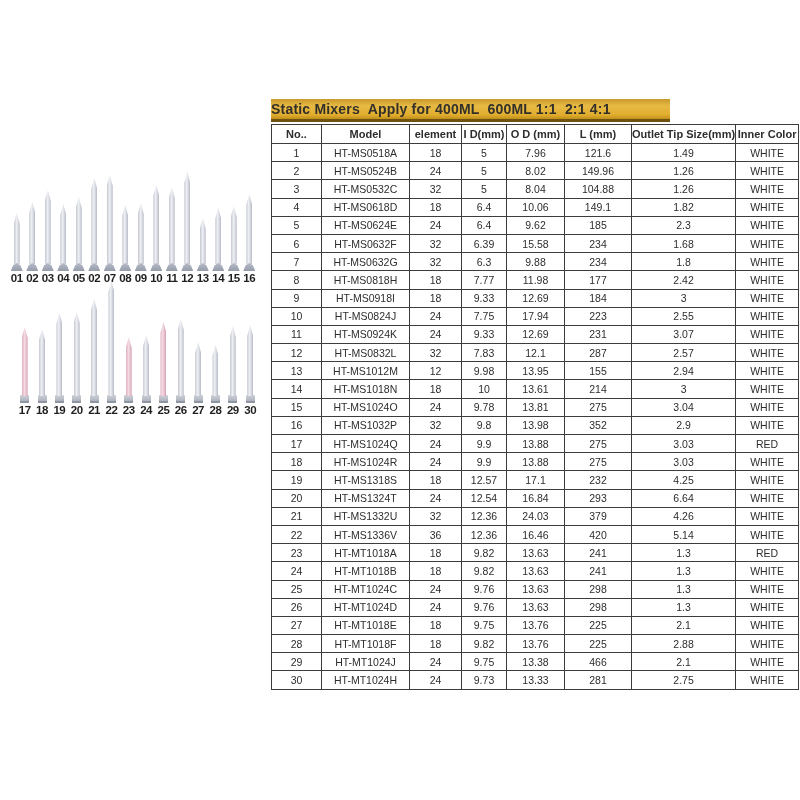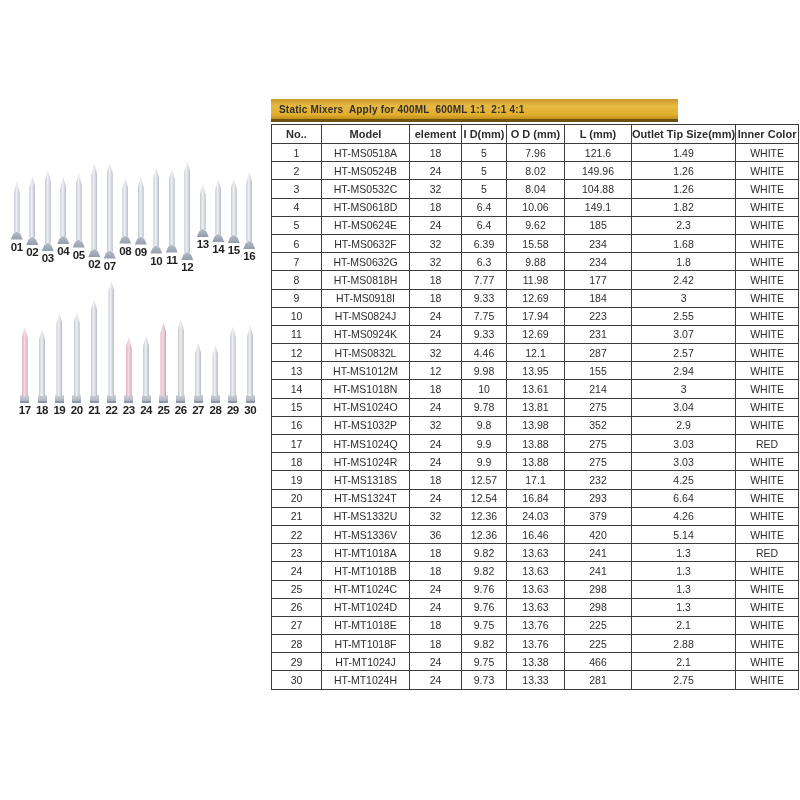--- a/index.html
+++ b/index.html
@@ -4,43 +4,42 @@
 <style>
   html,body { margin:0; padding:0; }
   body {
     width:800px; height:800px; position:relative; background:#ffffff;
     font-family:"Liberation Sans", sans-serif; overflow:hidden;
   }
 
   
   .titlebar {
     position:absolute; left:271px; top:99px; width:399px; height:20px;
-    padding-left:8px;
     background:linear-gradient(180deg,#c9992a 0%,#e7ba45 35%,#e0ad2d 80%,#c08f1a 100%);
     border-bottom:3px solid #6e5210;
-    color:#33302a; font-weight:bold; font-size:10px; line-height:21px;
+    color:#33302a; font-weight:bold; font-size:14px; line-height:21px;
     white-space:pre; letter-spacing:0.2px;
   }
 
   
   table.spec {
     position:absolute; left:271px; top:124px;
     border-collapse:collapse; table-layout:fixed;
   }
   table.spec th, table.spec td {
     border:1px solid #3c3c3c; text-align:center; vertical-align:middle;
     padding:0; overflow:hidden; white-space:nowrap; color:#2d2d2d;
   }
   table.spec th { font-size:11px; font-weight:bold; height:18px; }
   table.spec td { font-size:10.5px; }
   table.spec tr.datarow { height:18.2px; }
 
   
   .mixrow { position:absolute; display:flex; align-items:flex-end; }
-  .mixrow.row1 { left:9px;  top:150px; width:248px; height:134px;align-items:center; }
+  .mixrow.row1 { left:9px;  top:150px; width:248px; height:134px; }
   .mixrow.row2 { left:16px; top:278px; width:243px; height:138px; }
   .mixer {
     display:flex; flex-direction:column; align-items:center;
     justify-content:flex-end;
   }
   .row1 .mixer { flex:0 0 15.5px; }
   .row2 .mixer { flex:0 0 17.35px; }
   .m-body {
     width:6px;
     background:linear-gradient(90deg,#c3c7d1 0%,#f0f1f5 45%,#b6bbc7 100%);
@@ -355,21 +354,21 @@
         <td>9.33</td>
         <td>12.69</td>
         <td>231</td>
         <td>3.07</td>
         <td>WHITE</td>
       </tr>
       <tr class="datarow">
         <td>12</td>
         <td>HT-MS0832L</td>
         <td>32</td>
-        <td>4.46</td>
+        <td>7.83</td>
         <td>12.1</td>
         <td>287</td>
         <td>2.57</td>
         <td>WHITE</td>
       </tr>
       <tr class="datarow">
         <td>13</td>
         <td>HT-MS1012M</td>
         <td>12</td>
         <td>9.98</td>

